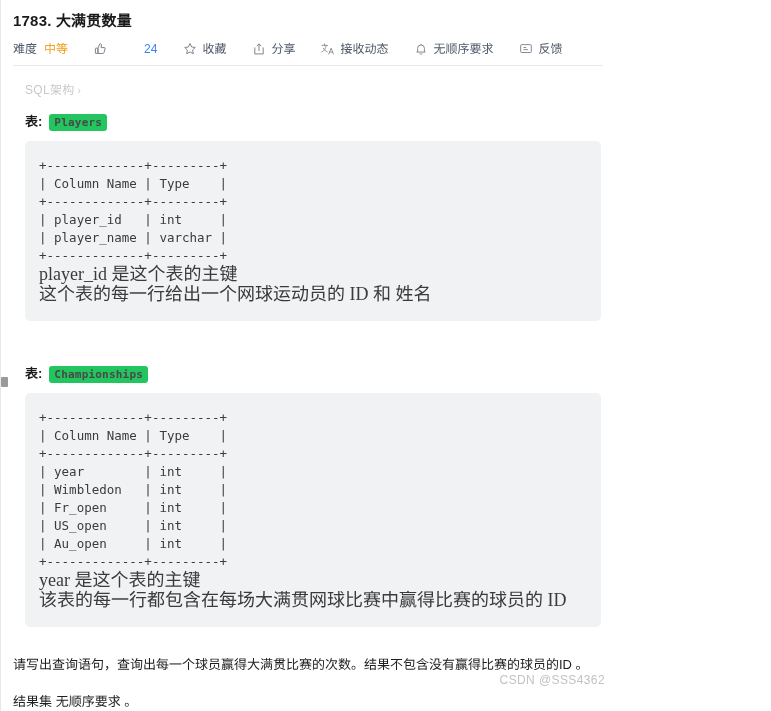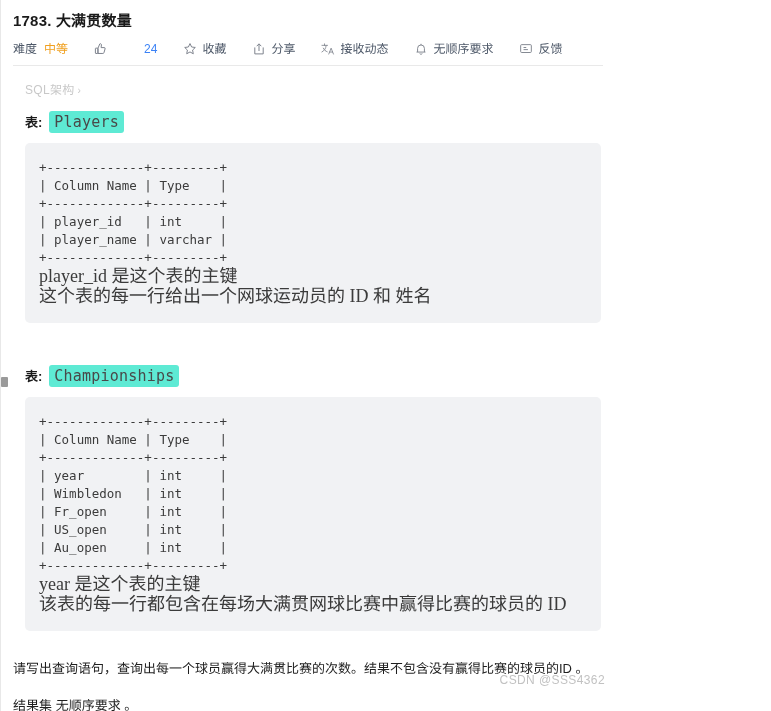--- a/index.html
+++ b/index.html
@@ -87,23 +87,23 @@
     font-size: 13px;
     color: #1a1a1a;
     font-weight: 600;
     padding: 14px 0 0 24px;
     display: flex;
     align-items: baseline;
   }
   .tbl-label .colon { font-weight: 600; margin-right: 7px; }
   .tbl-label code {
     font-family: "DejaVu Sans Mono", "Liberation Mono", monospace;
-    font-size: 15px;
-    font-weight: 400;
-    background: #5eead4;
+    font-size: 11px;
+    font-weight: 700;
+    background: #22c55e;
     color: #494949;
     padding: 2px 5px;
     border-radius: 3px;
     letter-spacing: 0.2px;
   }
 
   
   .codeblock {
     background: #f1f2f4;
     border-radius: 5px;

